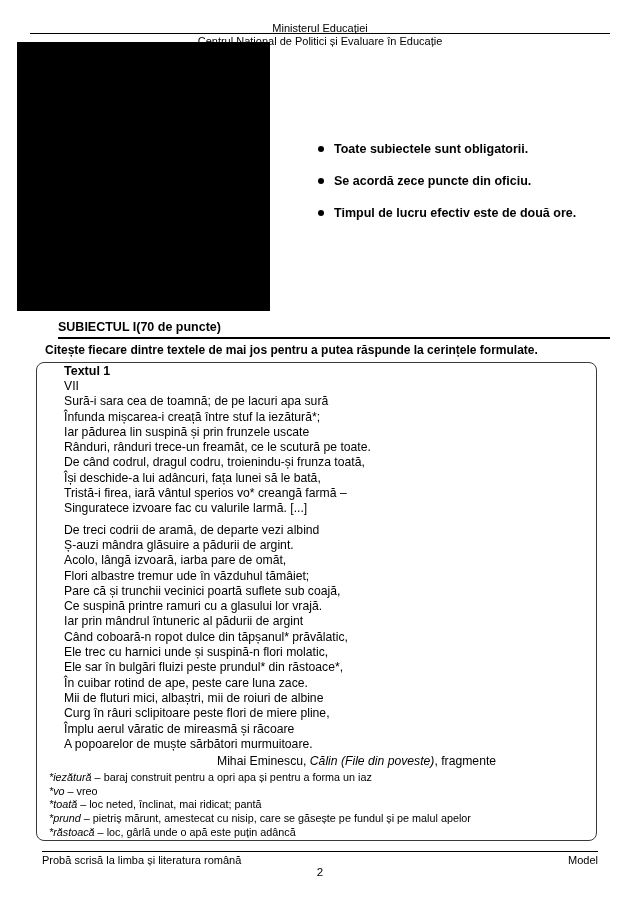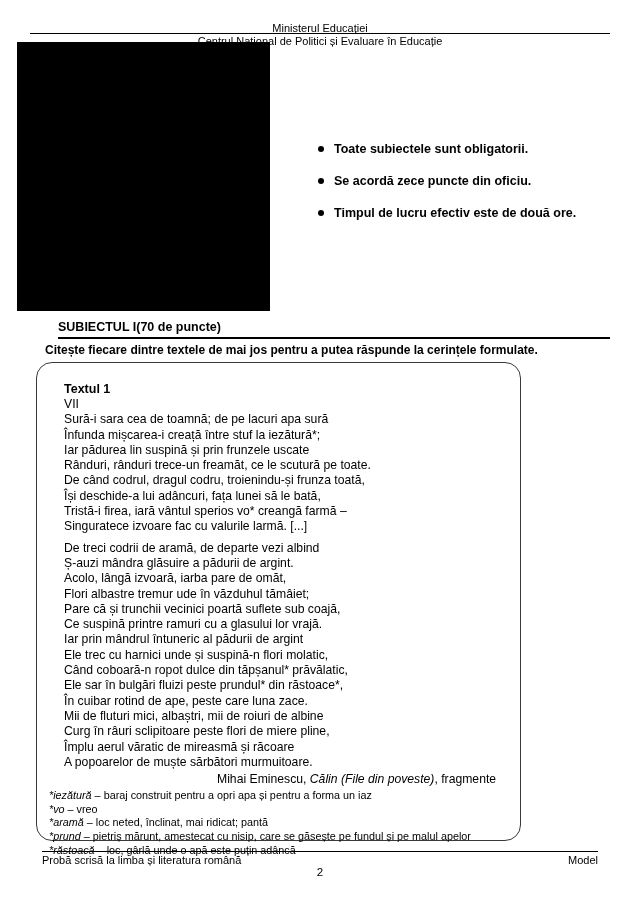--- a/index.html
+++ b/index.html
@@ -20,23 +20,23 @@
   .notices li { position:relative; padding-left:17px; margin-bottom:17px;
                 line-height:15px; }
   .notices li .bullet { position:absolute; left:1px; top:4px; width:6px; height:6px;
                         border-radius:50%; background:#000; }
   .subject-row { position:absolute; left:45px; top:320px; width:552px;
                  display:flex; justify-content:flex-start;
                  font-weight:bold; font-size:12.5px;
                  border-bottom:2px solid #000; padding-bottom:3px;margin-left:13px; }
   .instruction { position:absolute; left:45px; top:343px; width:560px;
                  font-weight:bold; font-size:12px; }
-  .text-box { position:absolute; left:36px; top:362px; width:485px; height:479px;
-              border:1.5px solid #3a3a3a; border-radius:16px;
-              padding:19px 16px 0 12px; }
+  .text-box { position:absolute; left:36px; top:362px; width:561px; height:479px;
+              border:1.5px solid #3a3a3a; border-radius:8px;
+              padding:1px 16px 0 12px; }
   .box-title { font-weight:bold; font-size:12.5px; line-height:15px;
                margin-left:15px; }
   .stanza { font-size:12.2px; line-height:15.3px; margin-left:15px; }
   .stanza.second { margin-top:6px; }
   .attribution { font-size:12.2px; line-height:15px; margin-top:2px;
                  padding-left:168px; }
   .attribution .work { font-style:italic; }
   .footnotes { margin-top:2px; font-size:10.8px; line-height:13.6px; }
   .footnotes .term { font-style:italic; }
   .footer-rule { position:absolute; top:851px; left:42px; width:556px;
@@ -84,36 +84,36 @@
       <div>Singuratece izvoare fac cu valurile larmă. [...]</div>
     </div>
   <div class="stanza second">
       <div>De treci codrii de aramă, de departe vezi albind</div>
       <div>Ș-auzi mândra glăsuire a pădurii de argint.</div>
       <div>Acolo, lângă izvoară, iarba pare de omăt,</div>
       <div>Flori albastre tremur ude în văzduhul tămâiet;</div>
       <div>Pare că și trunchii vecinici poartă suflete sub coajă,</div>
       <div>Ce suspină printre ramuri cu a glasului lor vrajă.</div>
       <div>Iar prin mândrul întuneric al pădurii de argint</div>
+      <div>Când coboară-n ropot dulce din tăpșanul* prăvălatic,</div>
       <div>Ele trec cu harnici unde și suspină-n flori molatic,</div>
-      <div>Când coboară-n ropot dulce din tăpșanul* prăvălatic,</div>
       <div>Ele sar în bulgări fluizi peste prundul* din răstoace*,</div>
       <div>În cuibar rotind de ape, peste care luna zace.</div>
       <div>Mii de fluturi mici, albaștri, mii de roiuri de albine</div>
       <div>Curg în râuri sclipitoare peste flori de miere pline,</div>
       <div>Împlu aerul văratic de mireasmă și răcoare</div>
       <div>A popoarelor de muște sărbători murmuitoare.</div>
     </div>
   <div class="attribution">
     <span>Mihai Eminescu, </span><span class="work">Călin (File din poveste)</span><span>, fragmente</span>
   </div>
   <div class="footnotes">
       <div><span class="term">*iezătură</span><span> – baraj construit pentru a opri apa și pentru a forma un iaz</span></div>
       <div><span class="term">*vo</span><span> – vreo</span></div>
-      <div><span class="term">*aramă</span><span> – loc neted, înclinat, mai ridicat; pantă</span></div>
+      <div><span class="term">*toată</span><span> – loc neted, înclinat, mai ridicat; pantă</span></div>
       <div><span class="term">*prund</span><span> – pietriș mărunt, amestecat cu nisip, care se găsește pe fundul și pe malul apelor</span></div>
       <div><span class="term">*răstoacă</span><span> – loc, gârlă unde o apă este puțin adâncă</span></div>
     </div>
 </div>
 
 <div class="footer-rule"></div>
 <div class="footer-row">
   <span>Probă scrisă la limba și literatura română</span>
   <span>Model</span>
 </div>

